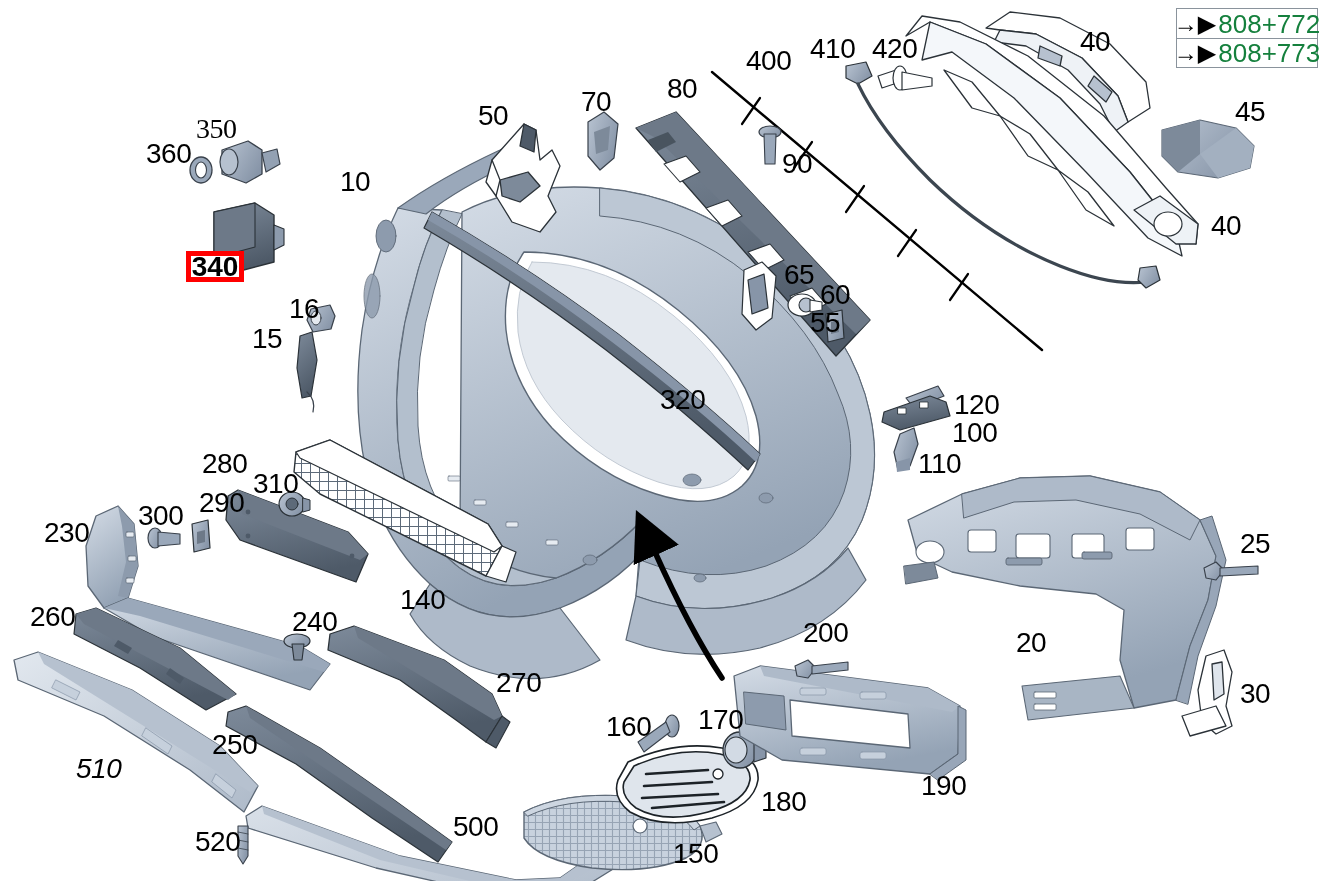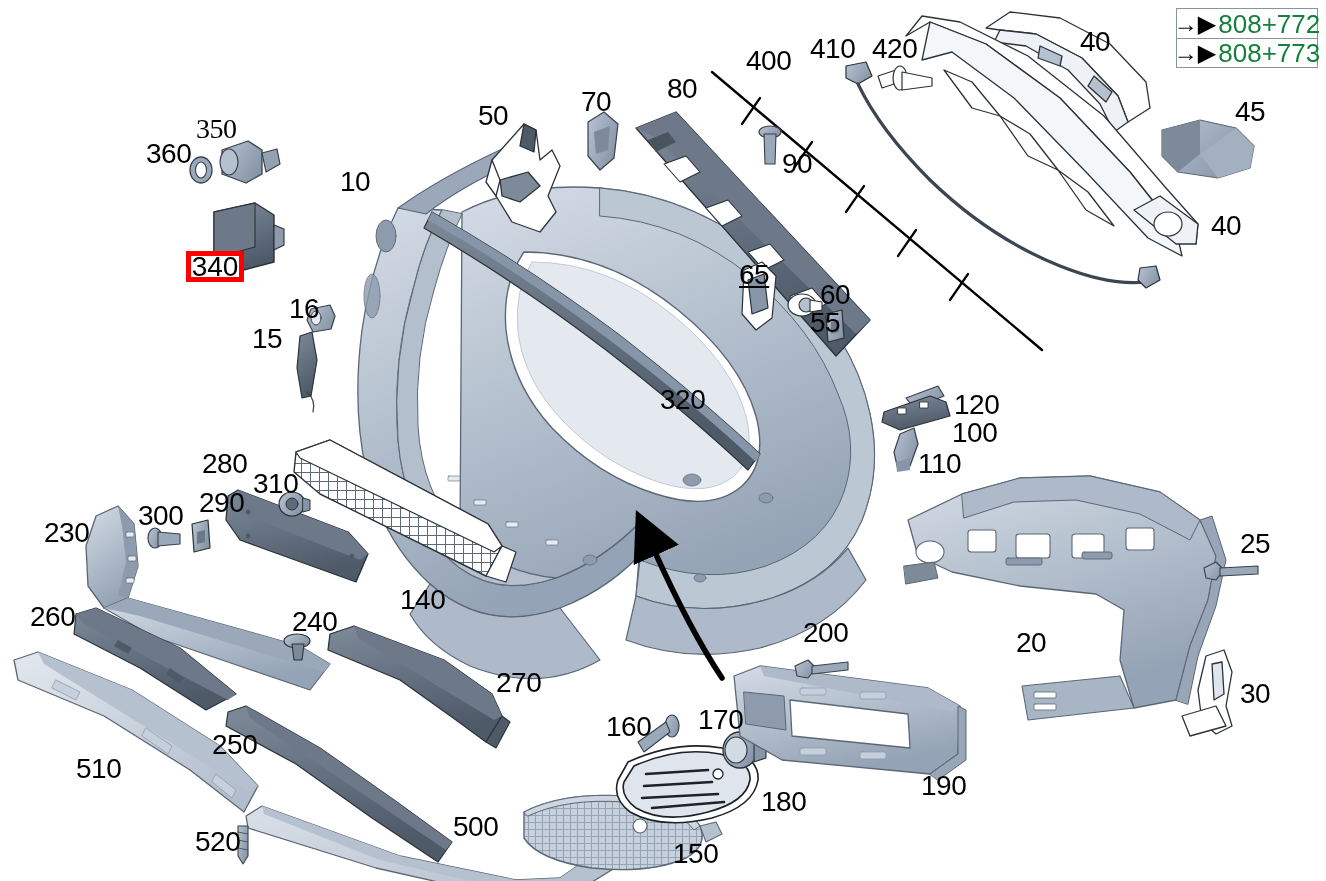--- a/index.html
+++ b/index.html
@@ -6,21 +6,21 @@
   html,body{margin:0;padding:0;background:#ffffff;}
   body{width:1326px;height:881px;overflow:hidden;
        font-family:"Liberation Sans","DejaVu Sans",sans-serif;}
   #stage{position:relative;width:1326px;height:881px;background:#fff;}
   #art{position:absolute;left:0;top:0;width:1326px;height:881px;}
   .lbl{position:absolute;font-size:28px;line-height:28px;color:#000;
        font-family:"Liberation Sans","DejaVu Sans",sans-serif;
        white-space:nowrap;letter-spacing:-0.5px;}
   .hl{position:absolute;border:5px solid #ff0000;background:#fff;
       box-sizing:border-box;display:flex;align-items:center;
-      justify-content:center;}
+      justify-content:center;font-weight:bold;}
   .hl .lbltxt{font-size:28px;line-height:28px;color:#000;white-space:nowrap;}
   #legend{position:absolute;border:1.5px solid #8a939c;background:#fff;
           box-sizing:border-box;}
   .legrow{display:flex;align-items:center;justify-content:center;
           box-sizing:border-box;height:50%;padding:0 10px;}
   .legrow+.legrow{border-top:1.5px solid #8a939c;}
   .legtxt{font-size:26px;line-height:26px;color:#15803d;white-space:nowrap;}
   .legarrow{display:inline-block;margin-right:2px;}
 </style>
 </head>
@@ -474,21 +474,21 @@
       <div class="lbl" style="left: 478px; top: 102px;">50</div>
       <div class="lbl" style="left: 581px; top: 88px;">70</div>
       <div class="lbl" style="left: 667px; top: 75px;">80</div>
       <div class="lbl" style="left: 746px; top: 47px;">400</div>
       <div class="lbl" style="left: 810px; top: 35px;">410</div>
       <div class="lbl" style="left: 872px; top: 35px;">420</div>
       <div class="lbl" style="left: 782px; top: 150px;">90</div>
       <div class="lbl" style="left: 1080px; top: 28px;">40</div>
       <div class="lbl" style="left: 1228px; top: 98px; margin-left: 7px;">45</div>
       <div class="lbl" style="left: 1211px; top: 212px;">40</div>
-      <div class="lbl" style="left: 739px; top: 261px; text-decoration: underline;">65</div>
+      <div class="lbl" style="left: 784px; top: 261px;">65</div>
       <div class="lbl" style="left: 820px; top: 281px;">60</div>
       <div class="lbl" style="left: 810px; top: 309px;">55</div>
       <div class="lbl" style="left: 660px; top: 386px;">320</div>
       <div class="lbl" style="left: 954px; top: 391px;">120</div>
       <div class="lbl" style="left: 952px; top: 419px;">100</div>
       <div class="lbl" style="left: 918px; top: 450px;">110</div>
       <div class="lbl" style="left: 1240px; top: 530px;">25</div>
       <div class="lbl" style="left: 1016px; top: 629px;">20</div>
       <div class="lbl" style="left: 1240px; top: 680px;">30</div>
       <div class="lbl" style="left: 202px; top: 450px;">280</div>
@@ -498,20 +498,20 @@
       <div class="lbl" style="left: 44px; top: 519px;">230</div>
       <div class="lbl" style="left: 400px; top: 586px;">140</div>
       <div class="lbl" style="left: 268px; top: 608px; margin-left: 24px;">240</div>
       <div class="lbl" style="left: 30px; top: 603px;">260</div>
       <div class="lbl" style="left: 496px; top: 646px; margin-top: 23px;">270</div>
       <div class="lbl" style="left: 803px; top: 619px;">200</div>
       <div class="lbl" style="left: 606px; top: 713px;">160</div>
       <div class="lbl" style="left: 698px; top: 706px;">170</div>
       <div class="lbl" style="left: 212px; top: 731px;">250</div>
       <div class="lbl" style="left: 921px; top: 772px;">190</div>
-      <div class="lbl" style="left: 76px; top: 755px;">510</div>
+      <div class="lbl" style="left: 76px; top: 755px; font-style: italic;">510</div>
       <div class="lbl" style="left: 761px; top: 788px;">180</div>
       <div class="lbl" style="left: 453px; top: 813px;">500</div>
       <div class="lbl" style="left: 195px; top: 828px;">520</div>
       <div class="lbl" style="left: 673px; top: 840px;">150</div>
     </div>
 
 </div>
 
 </body></html>

